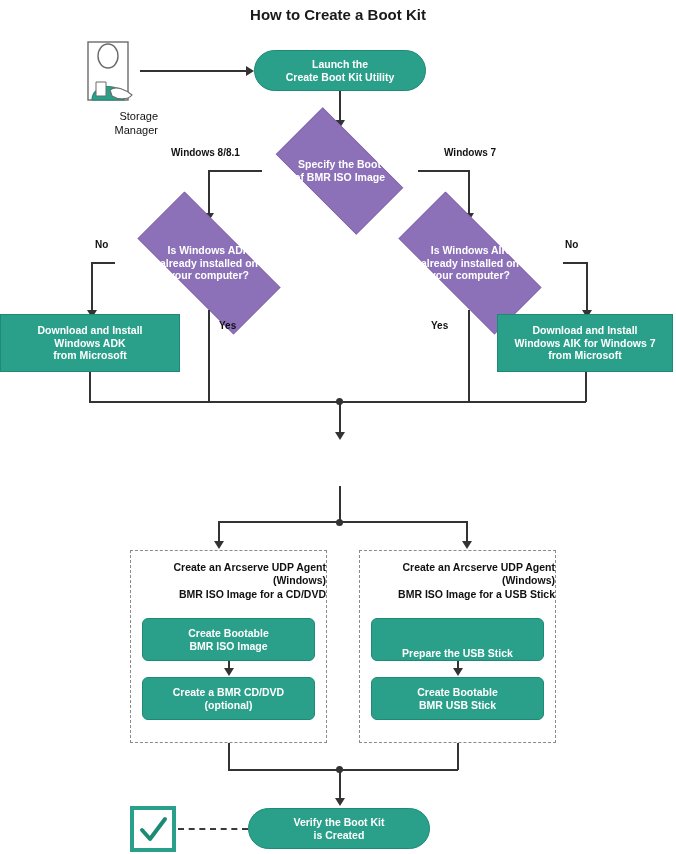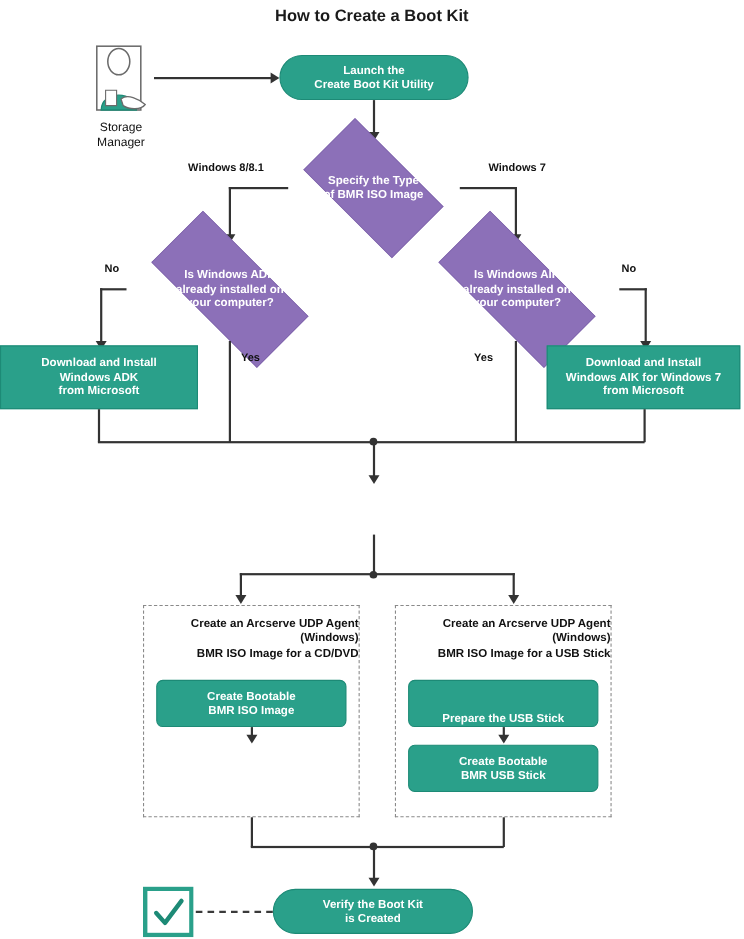--- a/index.html
+++ b/index.html
@@ -129,21 +129,21 @@
     position: absolute;
     font-size: 10px;
     font-weight: bold;
     color: #111111;
     white-space: nowrap;
   }
   .actor-label {
     position: absolute;
     font-size: 11px;
     color: #111111;
-    text-align: center;
+    text-align: right;
     line-height: 1.25;
     white-space: pre-line;
   }
 
   
   .line-h {
     position: absolute;
     background: #333333;
     height: 1.6px;
   }
@@ -214,21 +214,21 @@
     <span class="node-text">Launch the
 Create  Boot Kit Utility</span>
   </div>
 
   <div class="line-v" style="left:339px; top:91px; height:32px;"></div>
   <div class="arrow-down" style="left:335px; top:120px;"></div>
 
   <div class="decision" style="left:259px; top:124px; width:161px; height:94px;">
     <div class="diamond"></div>
     <div class="dlabel">
-        <span class="node-text">Specify the Type
+        <span class="node-text">Specify the Boot
 of BMR ISO Image</span>
       </div>
   </div>
 
   <div class="edge-label" style="left:171px; top:147px;">Windows 8/8.1</div>
   <div class="edge-label" style="left:444px; top:147px;">Windows 7</div>
 
   <div class="line-h" style="left:208px; top:170px; width:54px;"></div>
   <div class="line-v" style="left:208px; top:170px; height:46px;"></div>
   <div class="arrow-down" style="left:204px; top:213px;"></div>
@@ -308,20 +308,24 @@
     <div class="group-title" style="top:10px;">Create an Arcserve UDP Agent
 (Windows)
 BMR ISO Image for a CD/DVD</div>
   </div>
   <div class="process rounded" style="left:142px; top:618px; width:173px; height:43px;">
     <span class="node-text">Create Bootable
 BMR ISO Image</span>
   </div>
   <div class="line-v" style="left:228px; top:661px; height:13px;"></div>
   <div class="arrow-down" style="left:224px; top:668px;"></div>
+  <div class="process rounded" style="left:142px; top:677px; width:173px; height:43px;">
+    <span class="node-text">Create a BMR CD/DVD
+(optional)</span>
+  </div>
 
   <div class="group-box" style="left:359px; top:550px; width:197px; height:193px;">
     <div class="group-title" style="top:10px;">Create an Arcserve UDP Agent
 (Windows)
 BMR ISO Image for a USB Stick</div>
   </div>
   <div class="process rounded" style="left:371px; top:618px; width:173px; height:43px;align-items:flex-end;">
     <span class="node-text">Prepare the USB Stick</span>
   </div>
   <div class="line-v" style="left:457px; top:661px; height:13px;"></div>

